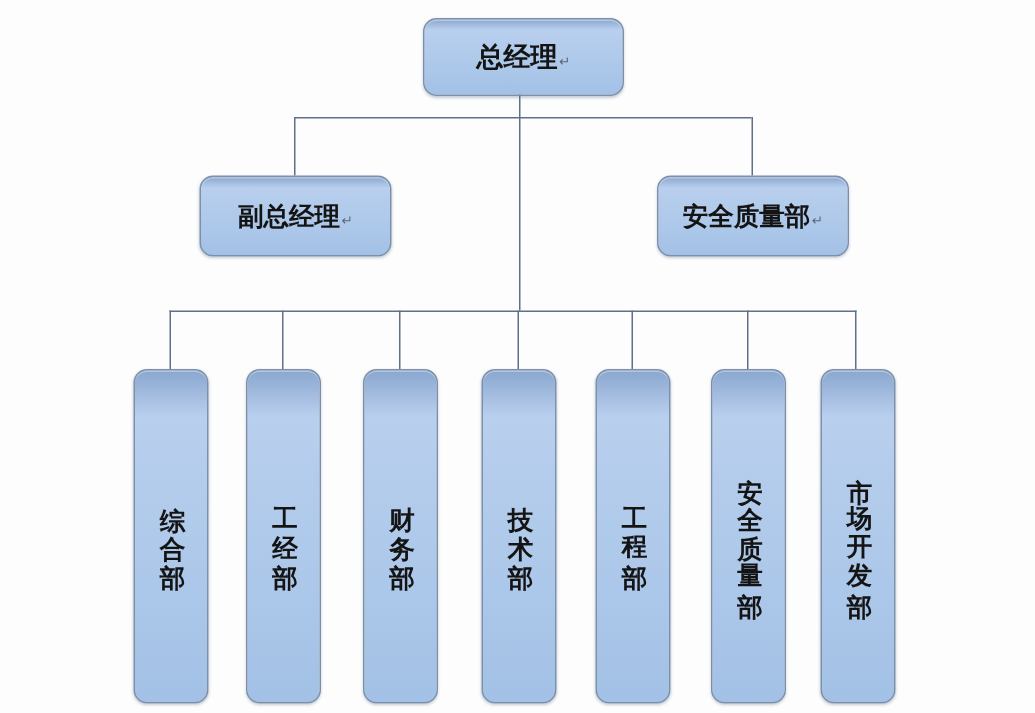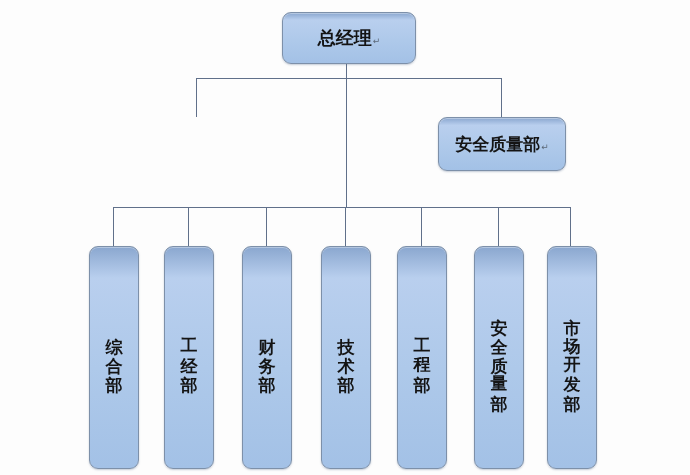--- a/index.html
+++ b/index.html
@@ -57,20 +57,23 @@
   <div class="line v" style="left:266px;top:207px;height:39px;"></div>
   <div class="line v" style="left:345px;top:207px;height:39px;"></div>
   <div class="line v" style="left:421px;top:207px;height:39px;"></div>
   <div class="line v" style="left:498px;top:207px;height:39px;"></div>
   <div class="line v" style="left:570px;top:207px;height:39px;"></div>
 
   <div class="node node-root">
     <span class="htext"><span>总经理</span><span class="pmark">↵</span></span>
   </div>
 
+  <div class="node node-l2 left">
+    <span class="htext"><span>副总经理</span><span class="pmark">↵</span></span>
+  </div>
   <div class="node node-l2 right">
     <span class="htext"><span>安全质量部</span><span class="pmark">↵</span></span>
   </div>
 
   <div class="node node-dept d0">
     <span class="vtext"><span>综合部</span><span class="pmark">↵</span></span>
   </div>
   <div class="node node-dept d1">
     <span class="vtext"><span>工经部</span><span class="pmark">↵</span></span>
   </div>

